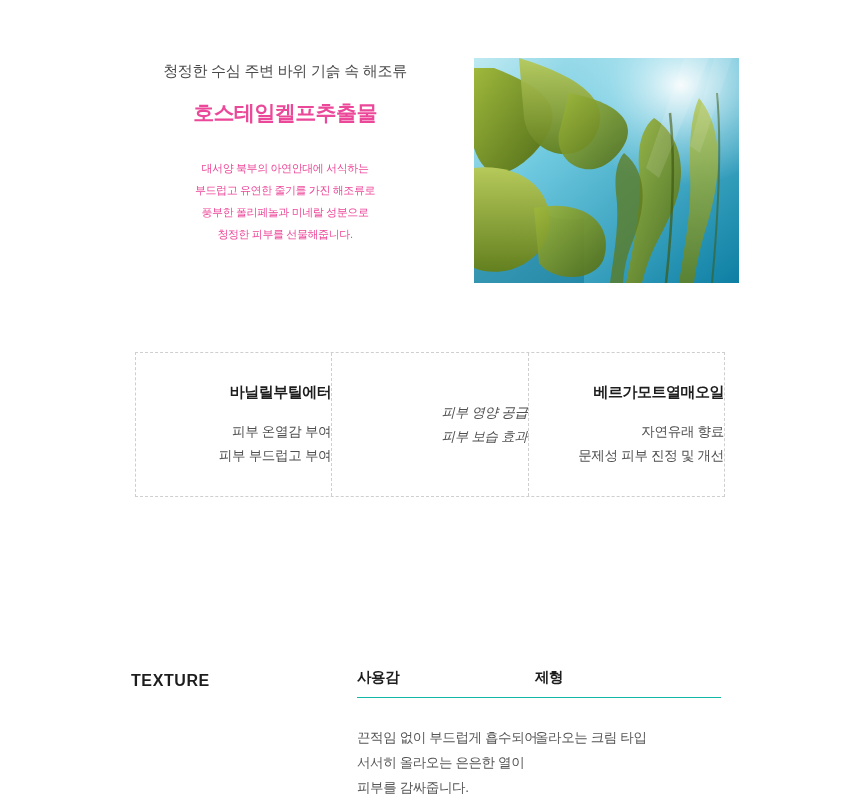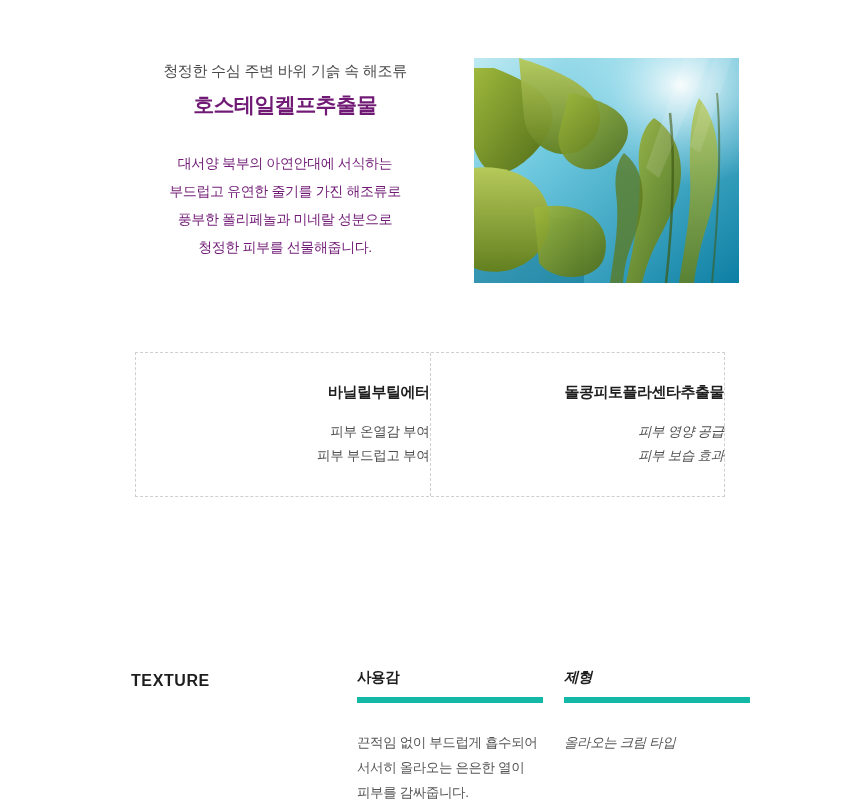--- a/index.html
+++ b/index.html
@@ -31,31 +31,31 @@
     width: 330px;
     text-align: center;
   }
   .hero-eyebrow {
     font-size: 15px;
     color: #4a4a4a;
     letter-spacing: -0.3px;
     line-height: 1.5;
   }
   .hero-title {
-    margin-top: 8px;
+    margin-top: 16px;
     font-size: 21px;
     font-weight: bold;
-    color: #701a75;
+    color: #ec4899;
     letter-spacing: -0.6px;
   }
   .hero-desc {
     margin-top: 30px;
-    font-size: 14px;
+    font-size: 11px;
     line-height: 2;
-    color: #701a75;
+    color: #ec4899;
     letter-spacing: -0.4px;
   }
   .hero-image {
     position: absolute;
     left: 474px;
     top: 58px;
     width: 265px;
     height: 225px;
     overflow: hidden;
     background: #1d8fb0;
@@ -113,28 +113,28 @@
     font-size: 16px;
     font-weight: bold;
     letter-spacing: 0.6px;
     color: #1d1d1d;
   }
   .texture-col {
     position: absolute;
     top: 8px;
   }
   .texture-col.col-1 { left: 357px; width: 186px; }
-  .texture-col.col-2 { left: 564px; width: 186px; font-style: italic; }
+  .texture-col.col-2 { left: 535px; width: 186px; }
   .texture-col-title {
     font-size: 14.5px;
     font-weight: bold;
     color: #1d1d1d;
     letter-spacing: -0.4px;
     padding-bottom: 10px;
-    border-bottom: 6px solid #14b8a6;
+    border-bottom: 1px solid #14b8a6;
   }
   .texture-col-body {
     margin-top: 28px;
     font-size: 13.5px;
     line-height: 1.85;
     color: #555555;
     letter-spacing: -0.4px;
   }
 </style>
 </head>
@@ -198,23 +198,27 @@
   </div>
 </section>
 
 <section class="cards">
   <div class="card">
     <div class="card-title">바닐릴부틸에터</div>
     <div class="card-lines" style="white-space: pre-line;">피부 온열감 부여
 피부 부드럽고 부여</div>
   </div>
   <div class="card">
-    <div class="card-title">돌콩피토플라센타추출물</div>
     <div class="card-lines" style="white-space: pre-line; font-style: italic;">피부 영양 공급
 피부 보습 효과</div>
+  </div>
+  <div class="card">
+    <div class="card-title">베르가모트열매오일</div>
+    <div class="card-lines" style="white-space: pre-line;">자연유래 향료
+문제성 피부 진정 및 개선</div>
   </div>
 </section>
 
 <section class="texture">
   <div class="texture-label">TEXTURE</div>
 
   <div class="texture-col col-1">
     <div class="texture-col-title">사용감</div>
     <div class="texture-col-body" style="white-space: pre-line;">끈적임 없이 부드럽게 흡수되어
 서서히 올라오는 은은한 열이

